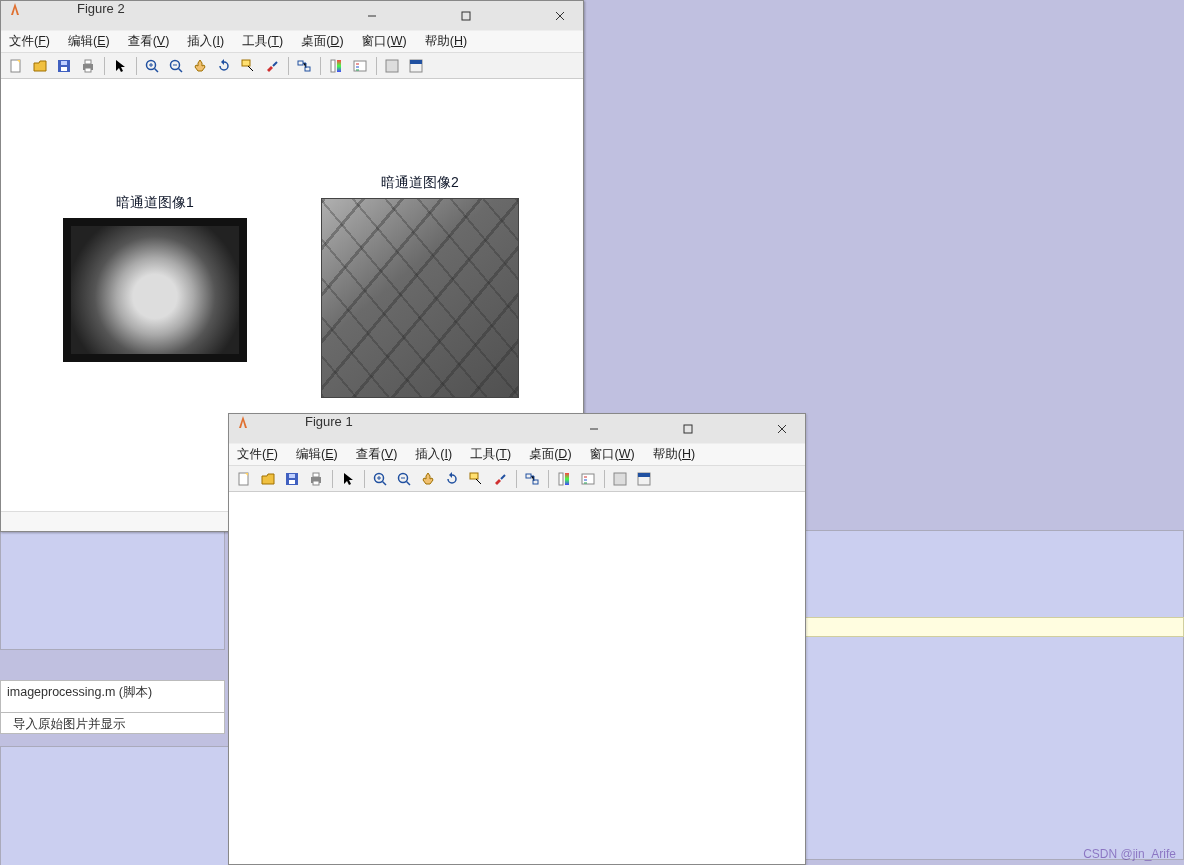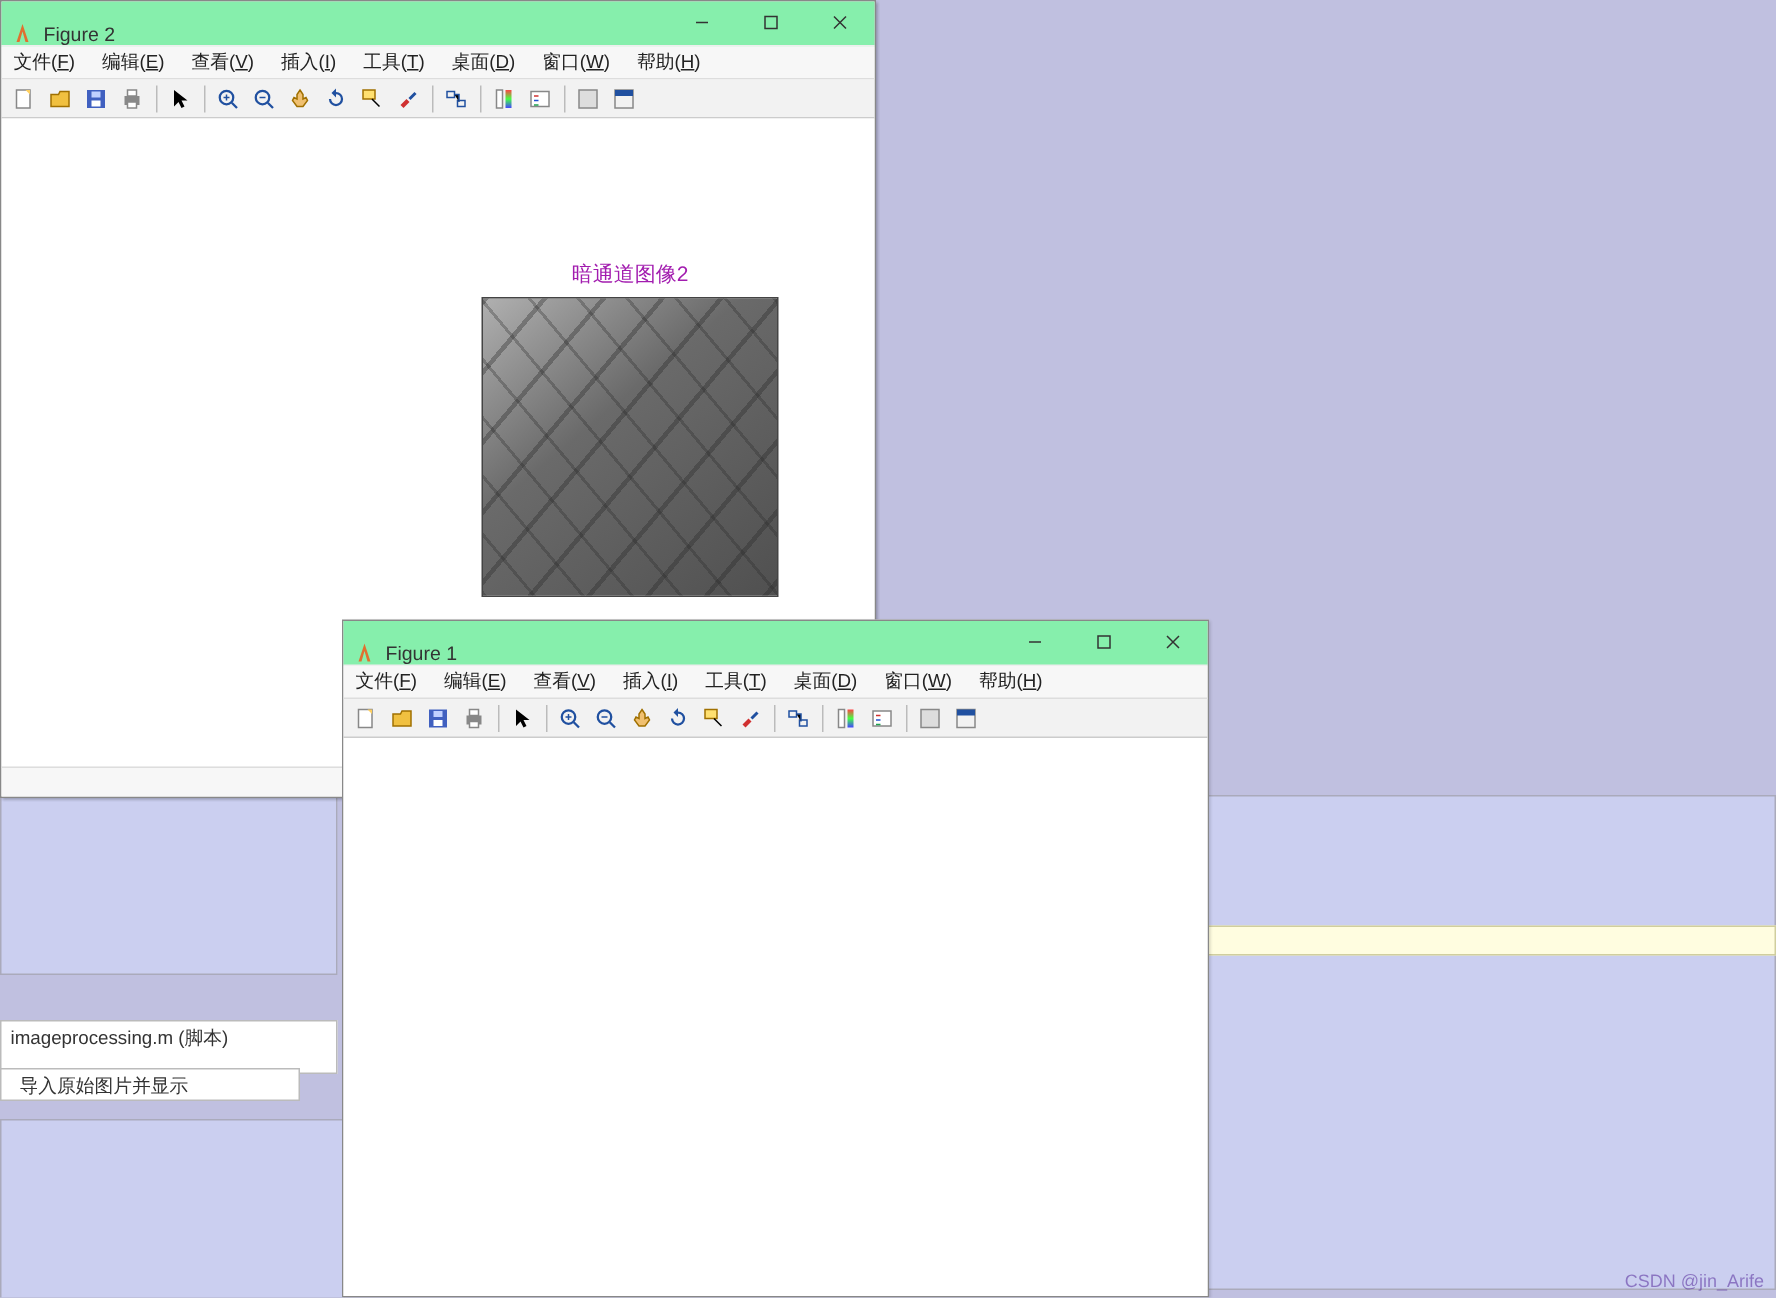--- a/index.html
+++ b/index.html
@@ -15,27 +15,28 @@
     color: #222;
   }
   .figure-window {
     position: absolute;
     background: #fff;
     border: 1px solid #888;
     box-shadow: 1px 1px 2px rgba(0,0,0,0.15);
   }
   .titlebar {
     height: 30px;
-    background: #86efac;
+    background: #e5e5e5;
     display: flex;
-    align-items: flex-end;
+    align-items: flex-start;
     font-size: 13px;
     color: #333;
     padding-left: 6px;
     border-bottom: 1px solid #eee;
+    gap: 48px;
   }
   .titlebar .icon-app { width:16px; height:16px; margin-right:6px; }
   .titlebar .spacer { flex: 1; }
   .winbtn { width: 46px; height:30px; display:flex; align-items:center; justify-content:center; color:#444;}
   .menubar {
     height: 22px;
     display: flex;
     align-items: center;
     padding-left: 4px;
     gap: 10px;
@@ -54,21 +55,21 @@
   }
   .tbtn, .tsep {
     width:22px; height:22px; display:flex;align-items:center;justify-content:center;
     border:1px solid transparent;
   }
   .tsep { width:6px; }
   .tsep::after{content:'';display:block;height:18px;border-left:1px solid #bbb;margin:0 auto;}
   .content-area { position:absolute; top:78px; left:0; right:0; bottom:20px; background:#fff; }
   .statusbar { position:absolute; left:0; right:0; bottom:0; height:20px; background:#f7f7f7; border-top:1px solid #ddd; font-size:11.5px; padding-left:4px; display:flex; align-items:center; color:#333;}
   .imgbox { position:absolute; text-align:center; }
-  .imgtitle { font-size:14px; margin-bottom:6px; color:#a21caf; }
+  .imgtitle { font-size:14px; margin-bottom:6px; color:#0f172a; }
   .fakeimg { width:200px; height:160px; background:#888; border:1px solid #444; display:inline-block;}
 
   
   .forest { background: linear-gradient(
       180deg, #9aa89a 0%, #9eb088 25%, #7d9e66 55%, #7b8660 80%, #b0a080 100%);
       position:relative;}
   .forest::after{content:'';position:absolute;inset:0;
     background:
       radial-gradient(circle at 20% 30%, rgba(40,80,30,.4) 10%, transparent 40%),
       radial-gradient(circle at 80% 30%, rgba(40,80,30,.4) 10%, transparent 40%),
@@ -111,21 +112,21 @@
   svg { display:block; }
 </style>
 </head>
 <body>
 
 <div class="bg-purple" style="left:0;top:530px;width:225px;height:120px;"></div>
 <div class="bg-purple" style="left:804px;top:530px;width:380px;height:330px;"></div>
 <div class="bg-yellow" style="left:804px;top:617px;width:380px;height:20px;"></div>
 <div class="bg-purple" style="left:0;top:746px;width:230px;height:120px;"></div>
 <div class="bg-white" style="left:0;top:680px;width:225px;height:36px;">imageprocessing.m  (脚本)</div>
-<div class="bg-white" style="left:0;top:712px;width:200px;height:22px;padding-left:12px;">导入原始图片并显示</div>
+<div class="bg-white" style="left:0;top:712px;width:225px;height:22px;padding-left:12px;">导入原始图片并显示</div>
 
 <div class="figure-window" id="fig1" style="left:0;top:0;width:584px;height:532px;">
   <div class="titlebar">
     <span class="icon-app">
       <svg viewBox="0 0 16 16">
           <path fill="#e07030" d="M8 2L12 14H10L8 7 6 14H4z"></path>
         </svg>
     </span>
     <span>Figure 1</span>
     <span class="spacer"></span>
@@ -423,20 +424,24 @@
         </svg>
       </span>
       <span class="tbtn">
         <svg width="16" height="16">
           <rect x="2" y="2" width="12" height="12" fill="none" stroke="#888"></rect>
           <rect x="2" y="2" width="12" height="4" fill="#2050a0"></rect>
         </svg>
       </span>
     </div>
   <div class="content-area">
+    <div class="imgbox" style="left:62px;top:115px;">
+      <div class="imgtitle">暗通道图像1</div>
+      <div class="fakeimg darkch-forest"></div>
+    </div>
     <div class="imgbox" style="left:320px;top:95px;">
       <div class="imgtitle">暗通道图像2</div>
       <div class="fakeimg darkch-highway" style="width:198px;height:200px"></div>
     </div>
   </div>
   <div class="statusbar"></div>
 </div>
 
 <div class="figure-window" id="fig3" style="left:228px;top:413px;width:578px;height:452px;">
   <div class="titlebar">

